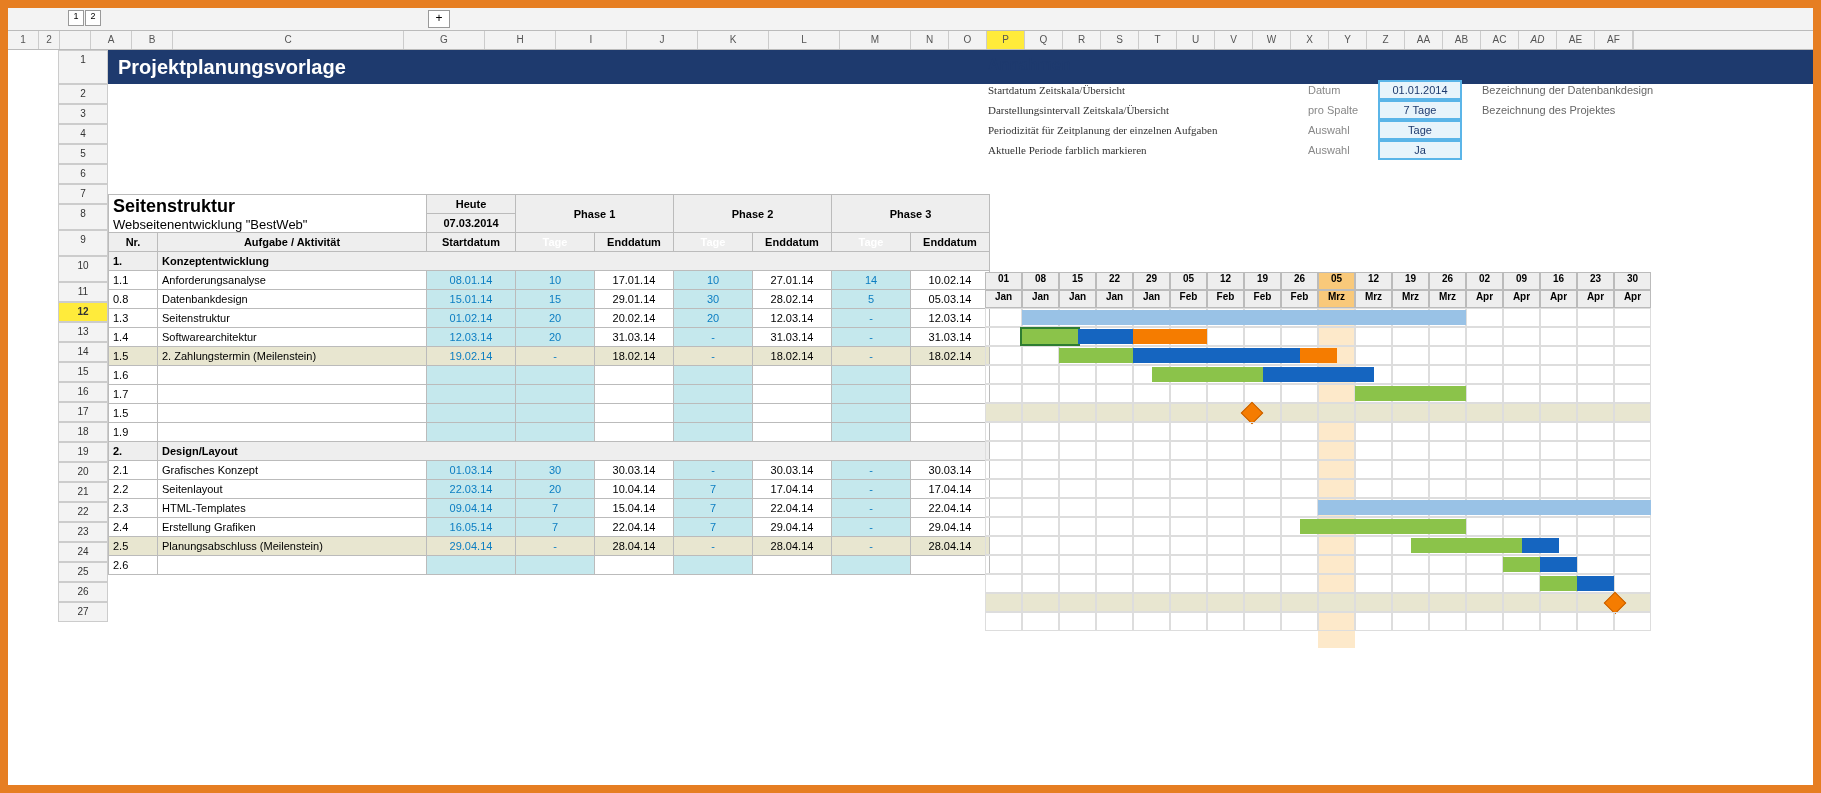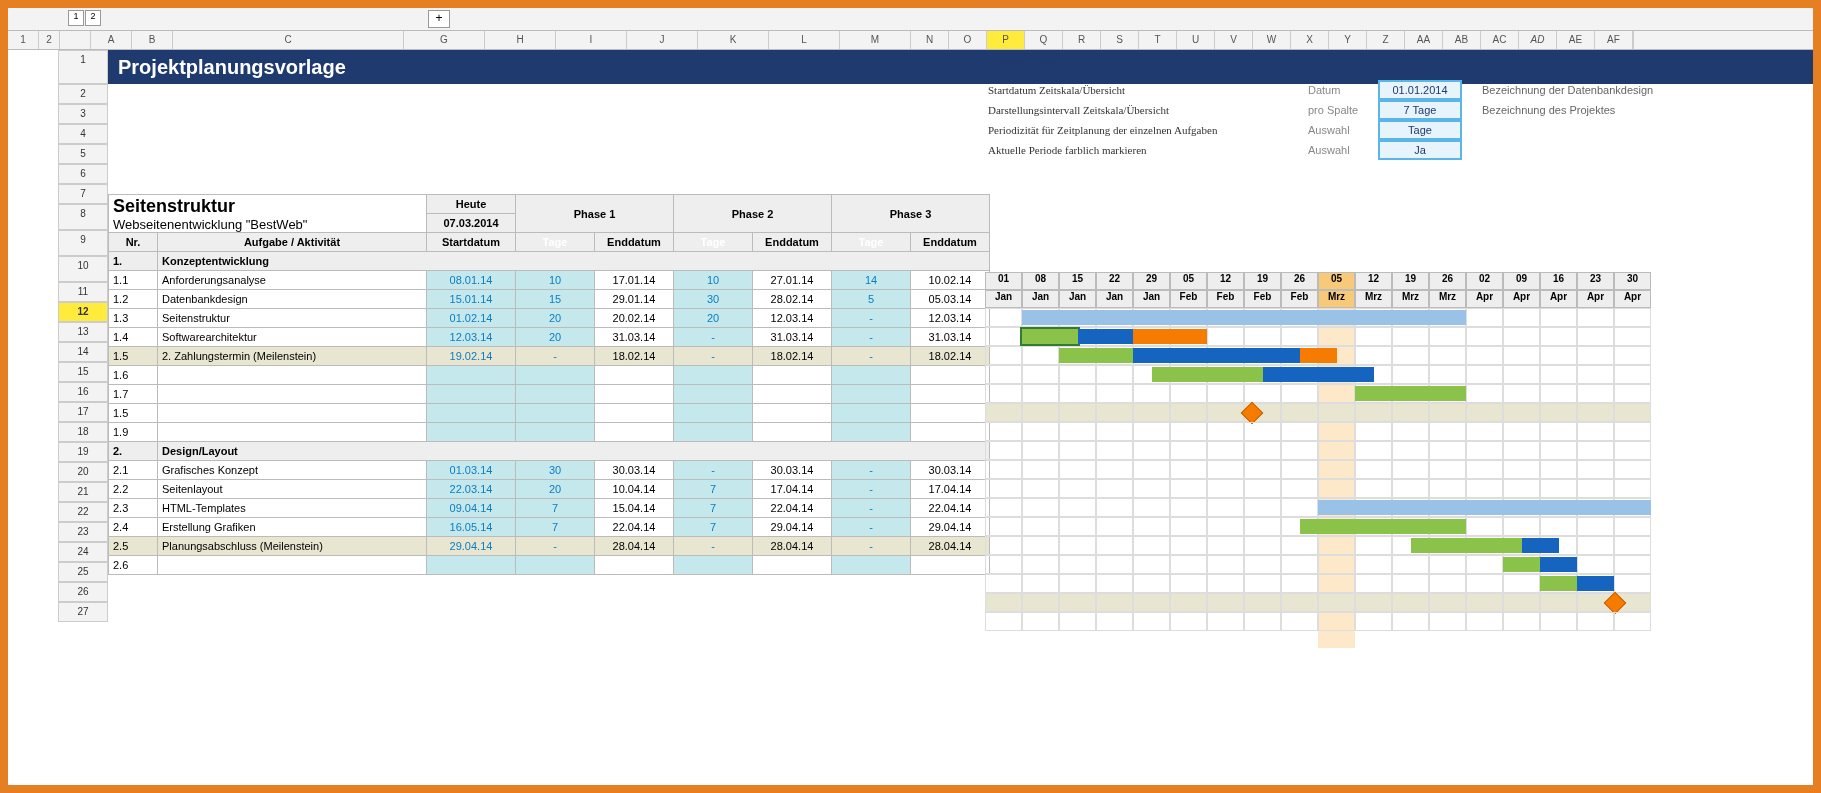--- a/index.html
+++ b/index.html
@@ -204,21 +204,21 @@
     <td>Anforderungsanalyse</td>
     <td class="center light link">08.01.14</td>
     <td class="center light link">10</td>
     <td class="center">17.01.14</td>
     <td class="center light link">10</td>
     <td class="center">27.01.14</td>
     <td class="center light link">14</td>
     <td class="center">10.02.14</td>
             </tr>
             <tr>
-              <td>1.2</td>
+              <td>0.8</td>
     <td>Datenbankdesign</td>
     <td class="center light link">15.01.14</td>
     <td class="center light link">15</td>
     <td class="center">29.01.14</td>
     <td class="center light link">30</td>
     <td class="center">28.02.14</td>
     <td class="center light link">5</td>
     <td class="center">05.03.14</td>
             </tr>
             <tr>

